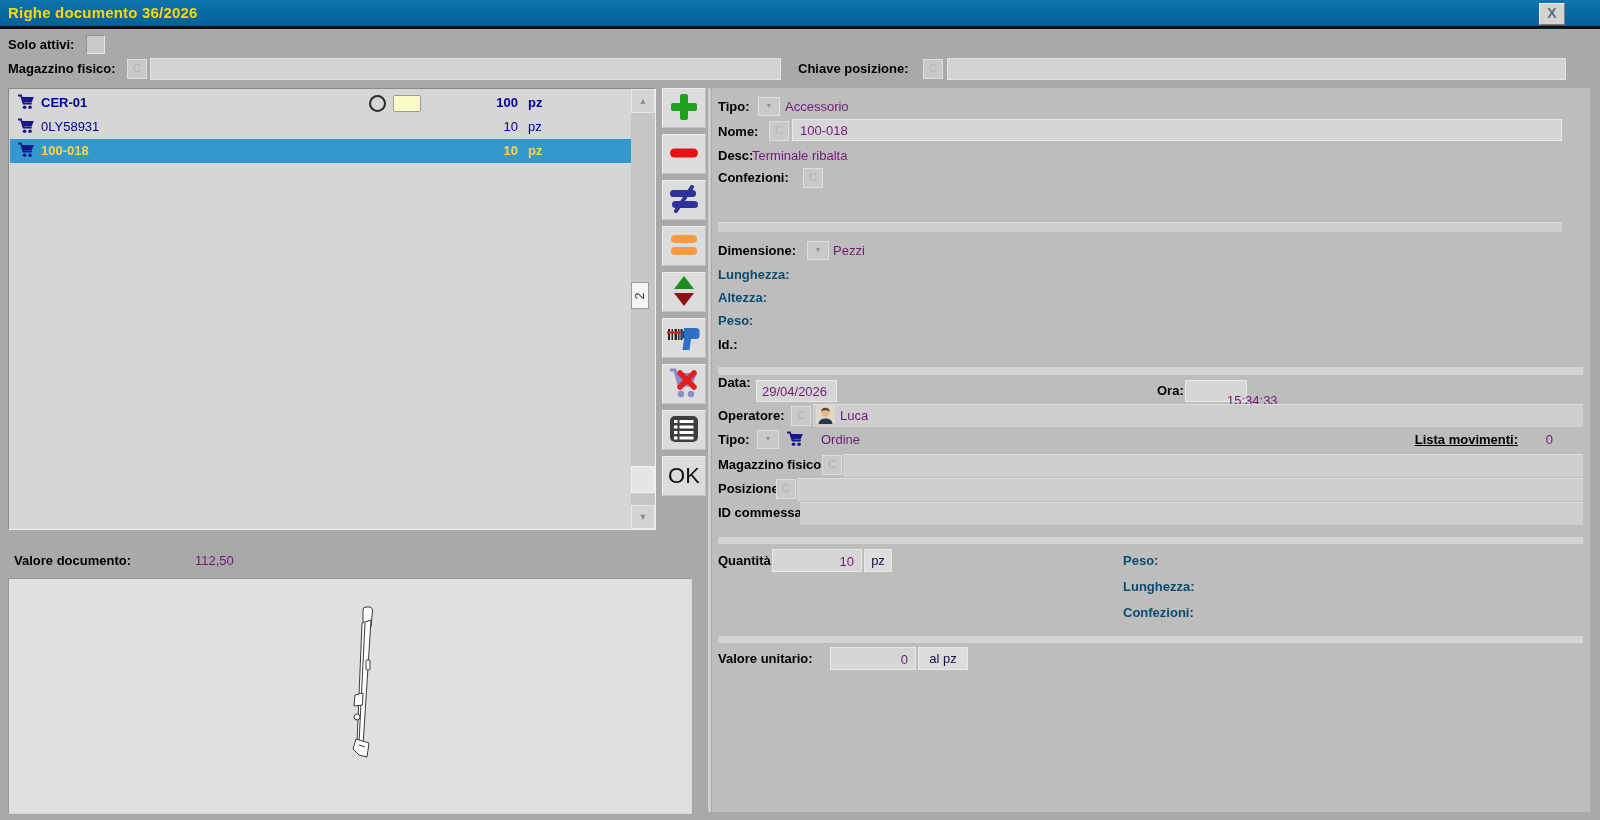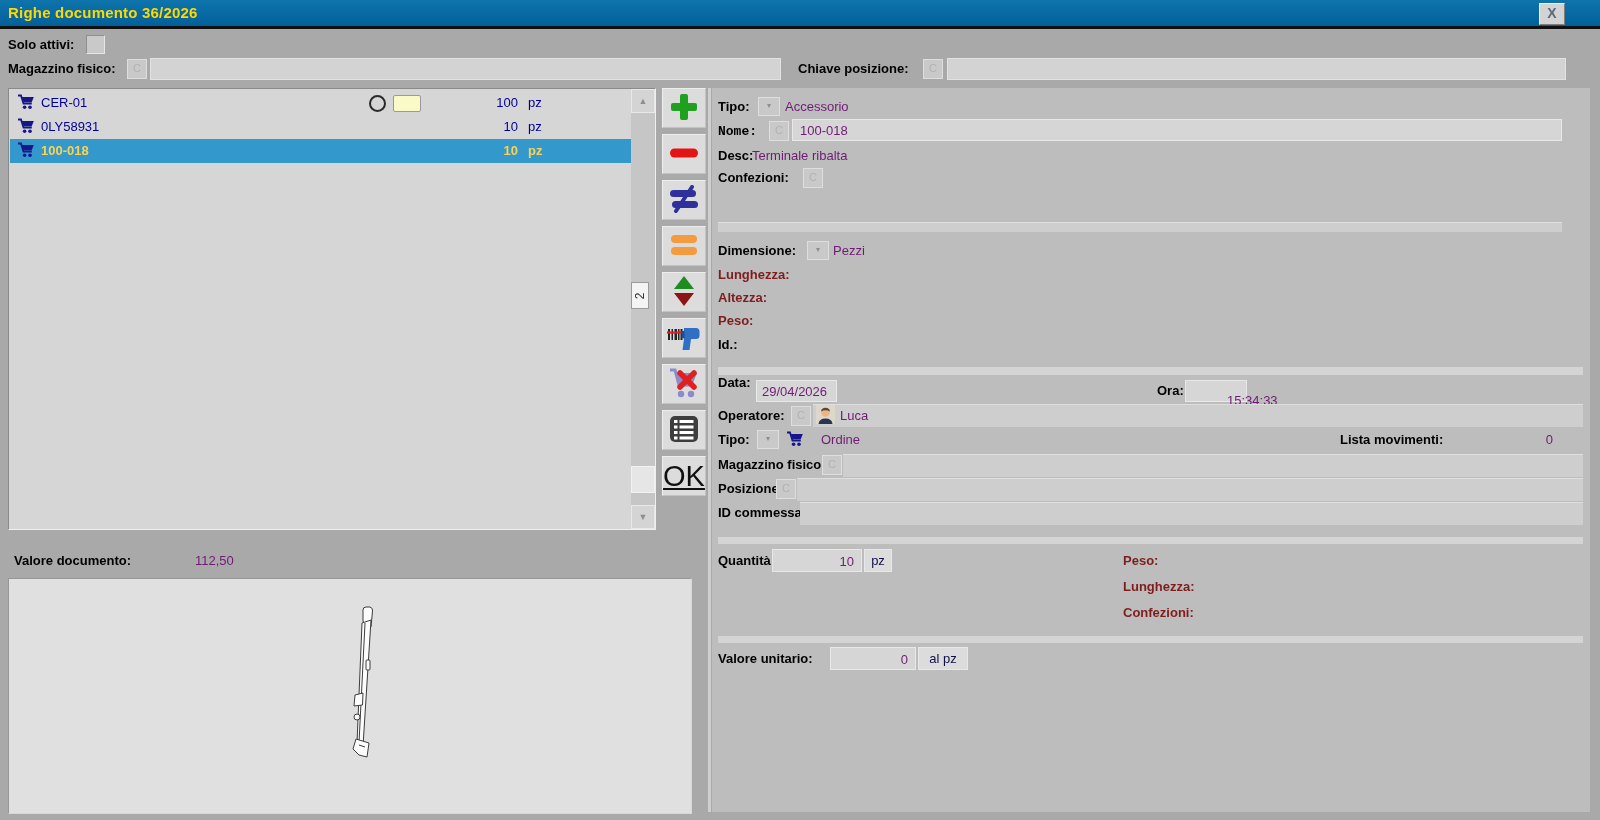--- a/index.html
+++ b/index.html
@@ -13,21 +13,21 @@
   
   .titlebar{left:0;top:0;width:1600px;height:26px;
     background:linear-gradient(#0e74ab,#02609b);}
   .titletext{left:8px;top:4px;color:#ffd800;font-weight:bold;font-size:15px;letter-spacing:.2px;}
   .titleline{left:0;top:26px;width:1600px;height:3px;background:#101010;}
   .closebtn{left:1539px;top:3px;width:24px;height:20px;background:#d3d3d3;
     border:1px solid #efefef;border-right-color:#7d7d7d;border-bottom-color:#7d7d7d;
     color:#5a6b77;font-weight:bold;font-size:14px;text-align:center;line-height:19px;cursor:default;}
   
   .lbl{font-weight:bold;color:#000;}
-  .lbl.gray{color:#7f1d1d;}
+  .lbl.gray{color:#0c4a6e;}
   .val{color:#701a75;}
   .field{background:#d3d3d3;border:1px solid #e2e2e2;}
   .cbtn{width:18px;height:18px;background:#c9c9c9;border:1px solid #dedede;
     color:#b2b2b2;font-size:11px;text-align:center;line-height:17px;}
   .ddbtn{width:20px;height:17px;background:#c9c9c9;border:1px solid #dedede;
     color:#8f8f8f;font-size:8px;text-align:center;line-height:15px;}
   .checkbox{width:17px;height:17px;background:#c9c9c9;border:1px solid #8f8f8f;
     border-bottom-color:#e6e6e6;border-right-color:#e6e6e6;}
   .unitbox{background:#dcdcdc;border:1px solid #e8e8e8;color:#10104a;text-align:center;}
   .divider{background:#d4d4d4;}
@@ -48,21 +48,21 @@
   .sbtn{position:absolute;left:0;width:24px;height:24px;background:#d4d4d4;border:1px solid #e8e8e8;
     color:#8f8f8f;font-size:9px;text-align:center;line-height:22px;box-sizing:border-box;}
   .sthumb{position:absolute;left:0;top:377px;width:24px;height:27px;background:#e6e6e6;border:1px solid #f2f2f2;box-sizing:border-box;}
   .sbadge{position:absolute;left:0px;top:193px;width:16px;height:25px;background:#f4f4f4;border:1px solid #9a9a9a;
     display:flex;align-items:center;justify-content:center;color:#333;font-size:12px;}
   .sbadge span{display:inline-block;transform:rotate(-90deg);}
   
   .tbtn{position:absolute;left:662px;width:44px;height:40px;background:#dcdcdc;
     border:1px solid #c2c2c2;border-top-color:#eeeeee;border-left-color:#eeeeee;box-sizing:border-box;
     display:flex;align-items:center;justify-content:center;}
-  .tbtn .okt{font-size:29px;color:#101010;text-decoration:underline;}
+  .tbtn .okt{font-size:22px;color:#101010;}
   
   .rpanel{left:712px;top:88px;width:878px;height:724px;background:#bdbdbd;}
   .rpanel .lbl,.rpanel .val{position:absolute;white-space:nowrap;}
   .vline{left:708px;top:88px;width:3px;height:724px;background:#cfcfcf;}
   .rstrip{position:absolute;background:#cecece;border-top:1px solid #dedede;}
   .rfield{position:absolute;background:#d6d6d6;border:1px solid #e8e8e8;color:#000099;box-sizing:border-box;}
   
   .imgpanel{left:8px;top:578px;width:684px;height:236px;background:#e0e0e0;
     border:1px solid #979797;border-bottom-color:#d8d8d8;border-right-color:#d8d8d8;box-sizing:border-box;}
 </style>
@@ -80,21 +80,21 @@
 <div class="abs lbl" style="left:8px;top:61px;">Magazzino fisico:</div>
 <div class="abs cbtn" style="left:127px;top:59px;">C</div>
 <div class="abs field" style="left:150px;top:58px;width:629px;height:20px;"></div>
 
 <div class="abs lbl" style="left:798px;top:61px;">Chiave posizione:</div>
 <div class="abs cbtn" style="left:923px;top:59px;">C</div>
 <div class="abs field" style="left:947px;top:58px;width:617px;height:20px;"></div>
 
 <div class="abs listpanel">
 
-  <div class="lrow" style="top:2px;">
+  <div class="lrow" style="top:2px;font-weight:bold;">
     <span class="carticon">
       <svg width="19" height="16" viewBox="0 0 19 16">
           <path d="M1 1.5 H4 L6.5 9.7 H14.8" fill="none" stroke="#16168c" stroke-width="1.8"></path>
           <path d="M4.8 3 H16.8 L14.6 8.6 H6.6 Z" fill="#16168c"></path>
           <circle cx="7.6" cy="13.2" r="1.8" fill="#16168c"></circle>
           <circle cx="13" cy="13.2" r="1.8" fill="#16168c"></circle>
         </svg>
     </span>
     <span class="name">CER-01</span>
     <span class="rowcircle"></span>
@@ -216,21 +216,21 @@
   <span class="okt">OK</span>
 </div>
 
 <div class="abs vline"></div>
 <div class="abs rpanel">
 
   <span class="lbl" style="left:6px;top:11px;">Tipo:</span>
   <div class="ddbtn" style="position:absolute;left:46px;top:9px;">▾</div>
   <span class="val" style="left:73px;top:11px;">Accessorio</span>
 
-  <span class="lbl" style="left:6px;top:36px;font-family:Liberation Mono, monospace;">Nome:</span>
+  <span class="lbl" style="left:6px;top:36px;">Nome:</span>
   <div class="cbtn" style="position:absolute;left:57px;top:33px;">C</div>
   <div class="rfield" style="left:80px;top:31px;width:770px;height:22px;">
     <span class="val" style="left:7px;top:3px;">100-018</span>
   </div>
 
   <span class="lbl" style="left:6px;top:60px;">Desc:</span>
   <span class="val" style="left:40px;top:60px;">Terminale ribalta</span>
 
   <span class="lbl" style="left:6px;top:82px;">Confezioni:</span>
   <div class="cbtn" style="position:absolute;left:91px;top:80px;">C</div>
@@ -274,21 +274,21 @@
   <div class="ddbtn" style="position:absolute;left:45px;top:342px;">▾</div>
   <span style="position:absolute;left:74px;top:343px;">
     <svg width="19" height="16" viewBox="0 0 19 16">
         <path d="M1 1.5 H4 L6.5 9.7 H14.8" fill="none" stroke="#16168c" stroke-width="1.8"></path>
         <path d="M4.8 3 H16.8 L14.6 8.6 H6.6 Z" fill="#16168c"></path>
         <circle cx="7.6" cy="13.2" r="1.8" fill="#16168c"></circle>
         <circle cx="13" cy="13.2" r="1.8" fill="#16168c"></circle>
       </svg>
   </span>
   <span class="val" style="left:97px;top:344px;margin-left:12px;">Ordine</span>
-  <span class="lbl" style="left:628px;top:344px;width:156px;text-align:left;">Lista movimenti:</span>
+  <span class="lbl" style="left:650px;top:344px;width:156px;text-align:right;text-decoration:underline;">Lista movimenti:</span>
   <span class="val" style="left:810px;top:344px;width:31px;text-align:right;">0</span>
 
   <span class="lbl" style="left:6px;top:369px;">Magazzino fisico:</span>
   <div class="cbtn" style="position:absolute;left:110px;top:367px;">C</div>
   <div class="rstrip" style="left:131px;top:366px;width:740px;height:22px;"></div>
 
   <span class="lbl" style="left:6px;top:393px;">Posizione:</span>
   <div class="cbtn" style="position:absolute;left:64px;top:391px;">C</div>
   <div class="rstrip" style="left:85px;top:390px;width:786px;height:22px;"></div>
 

